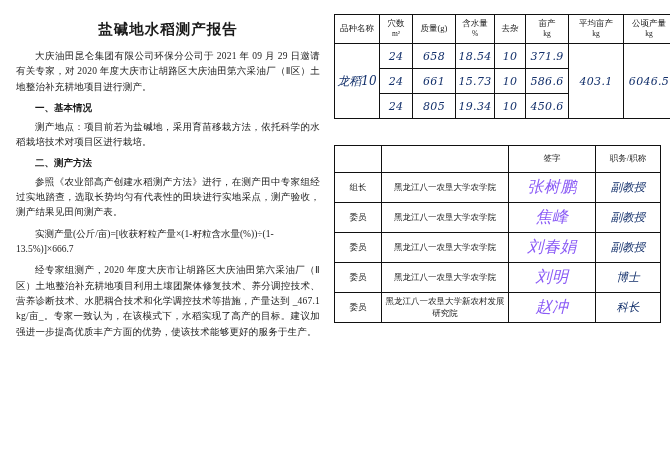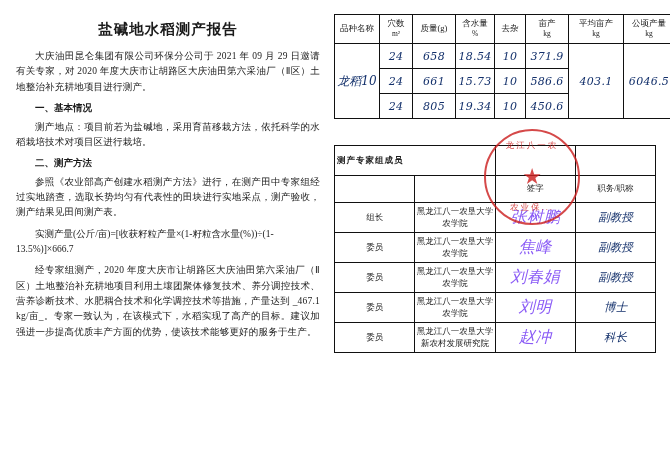--- a/index.html
+++ b/index.html
@@ -274,33 +274,23 @@
           <td><span class="hw">805</span></td>
           <td><span class="hw">19.34</span></td>
           <td><span class="hw">10</span></td>
           <td><span class="hw">450.6</span></td>
         </tr>
       </tbody>
     </table>
 
     <div class="expert-wrap">
 
-      <div class="seal">
-        <div class="seal-top">龙江八一农</div>
-        <div class="star">★</div>
-        <div class="seal-bottom">农业保...</div>
-      </div>
 
       <table class="grid expert-tbl">
         <tbody>
-          <tr class="expert-title-row">
-            <td colspan="2" style="text-align:left;padding-left:2px">测产专家组成员</td>
-            <td></td>
-            <td></td>
-          </tr>
           <tr class="expert-head">
             <td class="role-col"></td>
             <td class="org-col"></td>
             <td class="sign-col">签字</td>
             <td class="title-col">职务/职称</td>
           </tr>
           <tr>
             <td>组长</td>
             <td>黑龙江八一农垦大学农学院</td>
             <td><span class="hw-sig">张树鹏</span></td>

